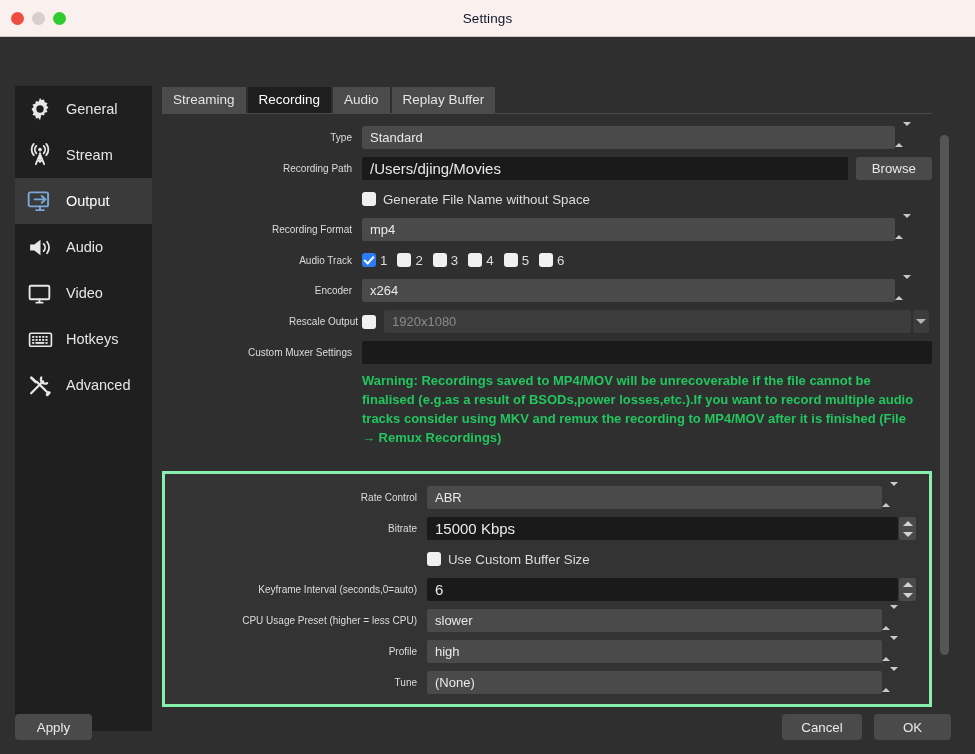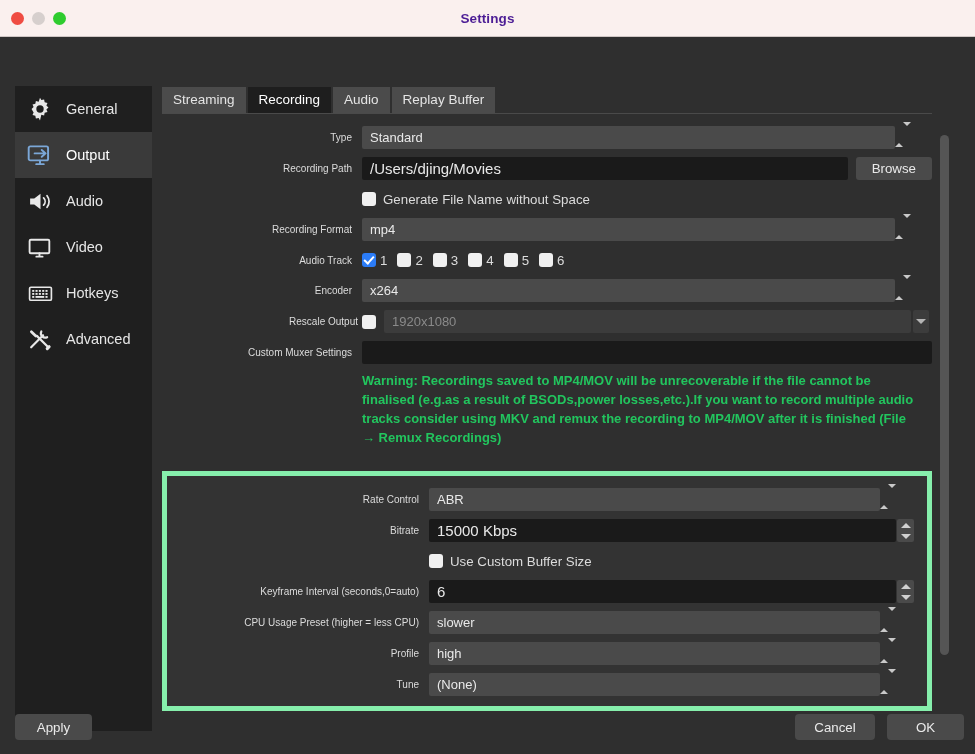--- a/index.html
+++ b/index.html
@@ -27,22 +27,22 @@
   }
   .light { width: 13px; height: 13px; border-radius: 50%; }
   .light.red { background: #ef4c42; }
   .light.yellow { background: #d6cfcd; }
   .light.green { background: #2ecc2e; }
   .title-text {
     position: absolute;
     left: 0; right: 0;
     text-align: center;
     font-size: 13.5px;
-    font-weight: bold;
-    color: #4c1d95;
+    font-weight: normal;
+    color: #0f172a;
     letter-spacing: .1px;
   }
 
   
   .window-body {
     position: relative;
     height: 717px;
     background: #2f2f2f;
   }
 
@@ -220,21 +220,21 @@
     color: #22c55e;
     font-size: 13px;
     font-weight: bold;
     line-height: 1.45;
     max-width: 760px;
   }
 
   
   .groupbox {
     margin-top: 24px;
-    border: 5px solid #86efac;
+    border: 3px solid #86efac;
     padding: 12px 10px 10px 0;
     background: #333333;
   }
   .groupbox .lbl { width: 262px; flex: 0 0 262px; }
 
   
   .spinbox-wrap { position: relative; display: flex; flex: 1 1 auto; margin-right: 21px; }
   .spin-big {
     position: absolute;
     right: -18px; top: 0;
@@ -260,21 +260,21 @@
   }
   .scroll-thumb {
     width: 9px; height: 520px;
     background: #555555;
     border-radius: 5px;
   }
 
   
   .footer {
     position: absolute;
-    left: 0; right: 0; bottom: 0;
+    left: 0; right: 13px; bottom: 0;
     height: 54px;
   }
   .fbtn {
     position: absolute;
     height: 26px;
     background: #4a4a4a;
     color: #eaeaea;
     font-size: 13.3px;
     display: flex; align-items: center; justify-content: center;
     border-radius: 4px;
@@ -303,20 +303,31 @@
     <div class="nav-item">
       <span class="nav-icon">
         <svg width="26" height="26" viewBox="0 0 24 24" fill="#e8e8e8">
           <path d="M12 1.5l1.2 2.3 2.6-.6.5 2.6 2.6.6-1 2.4 1.9 1.8-1.9 1.8 1 2.4-2.6.6-.5 2.6-2.6-.6L12 22.5l-1.2-2.3-2.6.6-.5-2.6-2.6-.6 1-2.4L4.2 12l1.9-1.8-1-2.4 2.6-.6.5-2.6 2.6.6z"></path>
           <circle cx="12" cy="12" r="3.4" fill="#1f1f1f"></circle>
         </svg>
       </span>
       <span class="nav-label">General</span>
     </div>
 
+    <div class="nav-item">
+      <span class="nav-icon">
+        <svg width="26" height="26" viewBox="0 0 24 24" fill="none" stroke="#e8e8e8" stroke-width="1.7" stroke-linecap="round">
+          <circle cx="12" cy="7" r="1.7" fill="#e8e8e8" stroke="none"></circle>
+          <path d="M8.6 3.6a5 5 0 000 6.8M15.4 3.6a5 5 0 010 6.8"></path>
+          <path d="M6.2 1.8a8 8 0 000 10.4M17.8 1.8a8 8 0 010 10.4"></path>
+          <path d="M12 10.5v8M8.2 20.5L12 11l3.8 9.5M9.4 17.4h5.2"></path>
+        </svg>
+      </span>
+      <span class="nav-label">Stream</span>
+    </div>
 
     <div class="nav-item active">
       <span class="nav-icon">
         <svg width="28" height="28" viewBox="0 0 26 24" fill="none" stroke="#7ba7d7" stroke-width="1.8" stroke-linecap="round" stroke-linejoin="round">
           <rect x="2.5" y="4" width="18" height="13" rx="1.5"></rect>
           <path d="M9.5 20.5h7M13 17.2v3.3"></path>
           <path d="M8 10.5h10M14.6 7.3l3.6 3.2-3.6 3.2"></path>
         </svg>
       </span>
       <span class="nav-label">Output</span>

